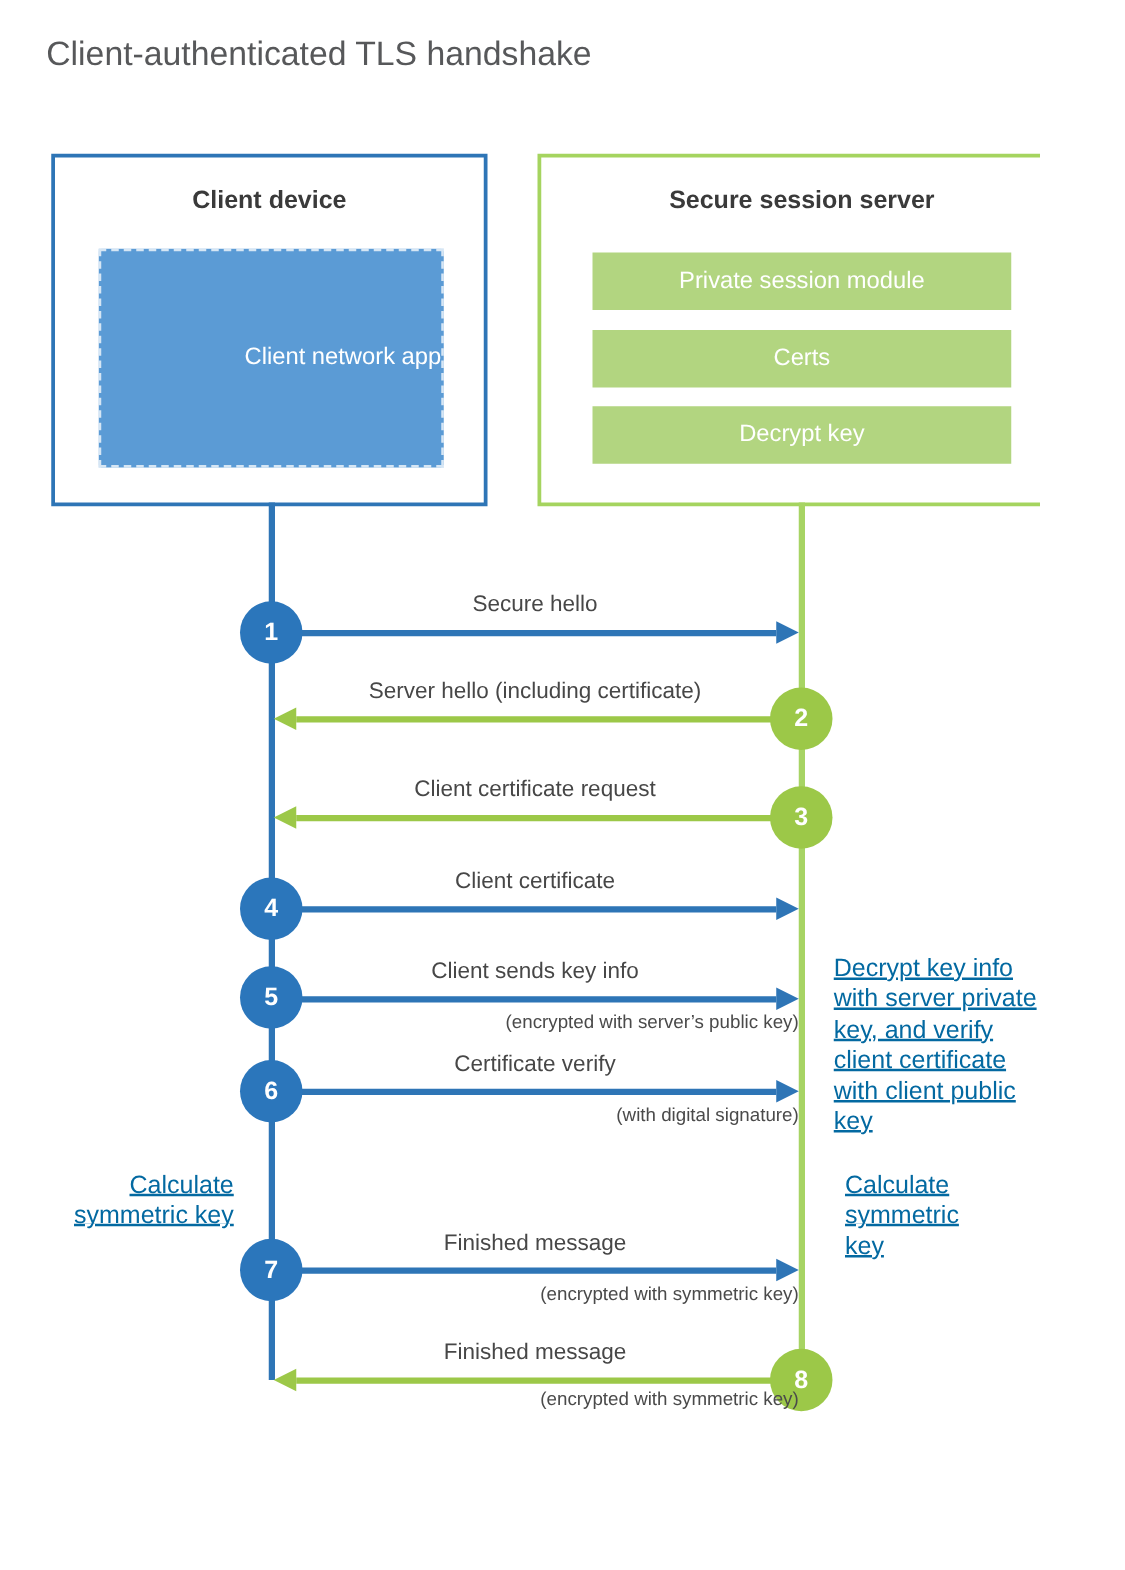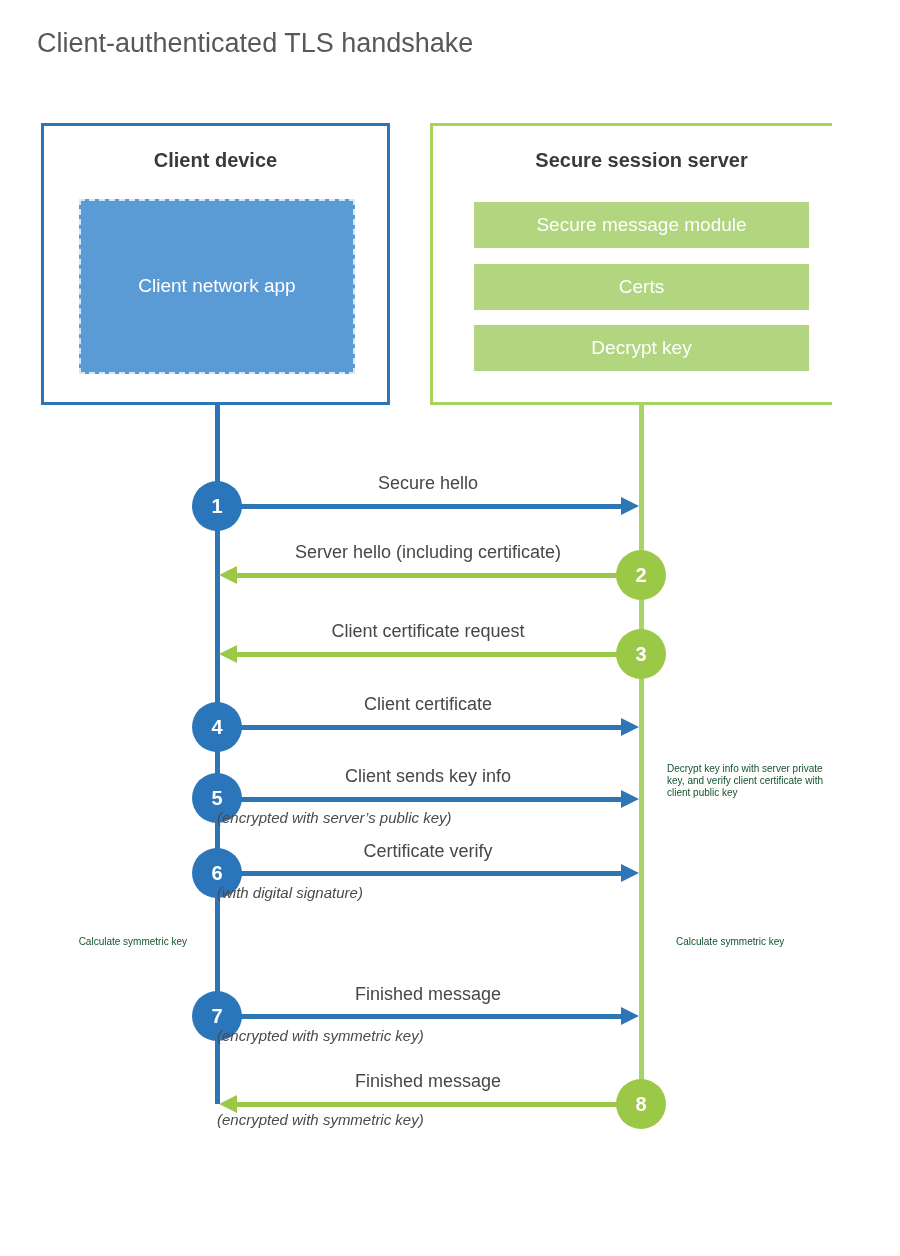--- a/index.html
+++ b/index.html
@@ -14,21 +14,21 @@
   
   .actor-box{position:absolute;top:123px;height:276px;background:#fff;}
   .actor-box.client{left:41px;width:343px;border:3px solid #2e75b6;}
   .actor-box.server{left:430px;width:417px;border:3px solid #a5d45f;}
   .box-title{
     text-align:center;margin-top:23px;font-size:20px;font-weight:700;color:#3a3a3a;
   }
   .app-box{
     position:absolute;left:35px;top:73px;width:276px;height:175px;
     background:#5b9bd5;border:2px dashed rgba(255,255,255,0.75);box-sizing:border-box;
-    display:flex;align-items:center;justify-content:center;text-align:center;
+    display:flex;align-items:center;justify-content:flex-end;text-align:center;
     color:#ffffff;font-size:19px;line-height:1.6;
   }
   .server-bar{
     position:absolute;left:41px;width:335px;height:46px;background:#b2d580;
     color:#ffffff;font-size:19px;text-align:center;line-height:46px;
   }
   
   .lifeline{position:absolute;top:402px;width:5px;height:702px;}
   .lifeline.blue{left:215px;background:#2e75b6;}
   .lifeline.green{left:639px;background:#a7d464;}
@@ -44,25 +44,25 @@
   .arrow-line.blue{background:#2e75b6;left:217px;width:404px;}
   .arrow-line.green{background:#9cc848;left:237px;width:404px;}
   .arrow-head{position:absolute;width:0;height:0;border-top:9px solid transparent;border-bottom:9px solid transparent;}
   .arrow-head.right{left:621px;border-left:18px solid #2e75b6;}
   .arrow-head.left{left:219px;border-right:18px solid #9cc848;}
   .msg-label{
     position:absolute;left:217px;width:422px;text-align:center;
     font-size:18px;color:#474747;
   }
   .msg-sublabel{
-    position:absolute;left:217px;width:422px;text-align:left;
-    font-size:15px;color:#4a4a4a;font-style:italic;
+    position:absolute;left:217px;width:422px;text-align:right;
+    font-size:15px;color:#4a4a4a;
   }
   .side-note{
-    position:absolute;font-size:10px;color:#14532d;line-height:1.22;
+    position:absolute;font-size:20px;color:#0369a1;line-height:1.22;text-decoration:underline;
   }
   .note-decrypt{left:667px;top:763px;width:170px;text-align:left;}
   .note-calc-client{left:37px;top:936px;width:150px;text-align:right;}
   .note-calc-server{left:676px;top:936px;width:120px;text-align:left;}
 </style>
 </head>
 <body>
 
 <div class="canvas">
 
@@ -70,21 +70,21 @@
 
   <div class="actor-box client">
     <div class="box-title">Client device</div>
     <div class="app-box">
       <span>Client network app</span>
     </div>
   </div>
 
   <div class="actor-box server">
     <div class="box-title">Secure session server</div>
-    <div class="server-bar" style="top:76px">Secure message module</div>
+    <div class="server-bar" style="top:76px">Private session module</div>
     <div class="server-bar" style="top:138px">Certs</div>
     <div class="server-bar" style="top:199px">Decrypt key</div>
   </div>
 
   <div class="lifeline blue"></div>
   <div class="lifeline green"></div>
 
   <div class="msg-label" style="top:473px">Secure hello</div>
   <div class="arrow-line blue" style="top:504px"></div>
   <div class="arrow-head right" style="top:497px"></div>

